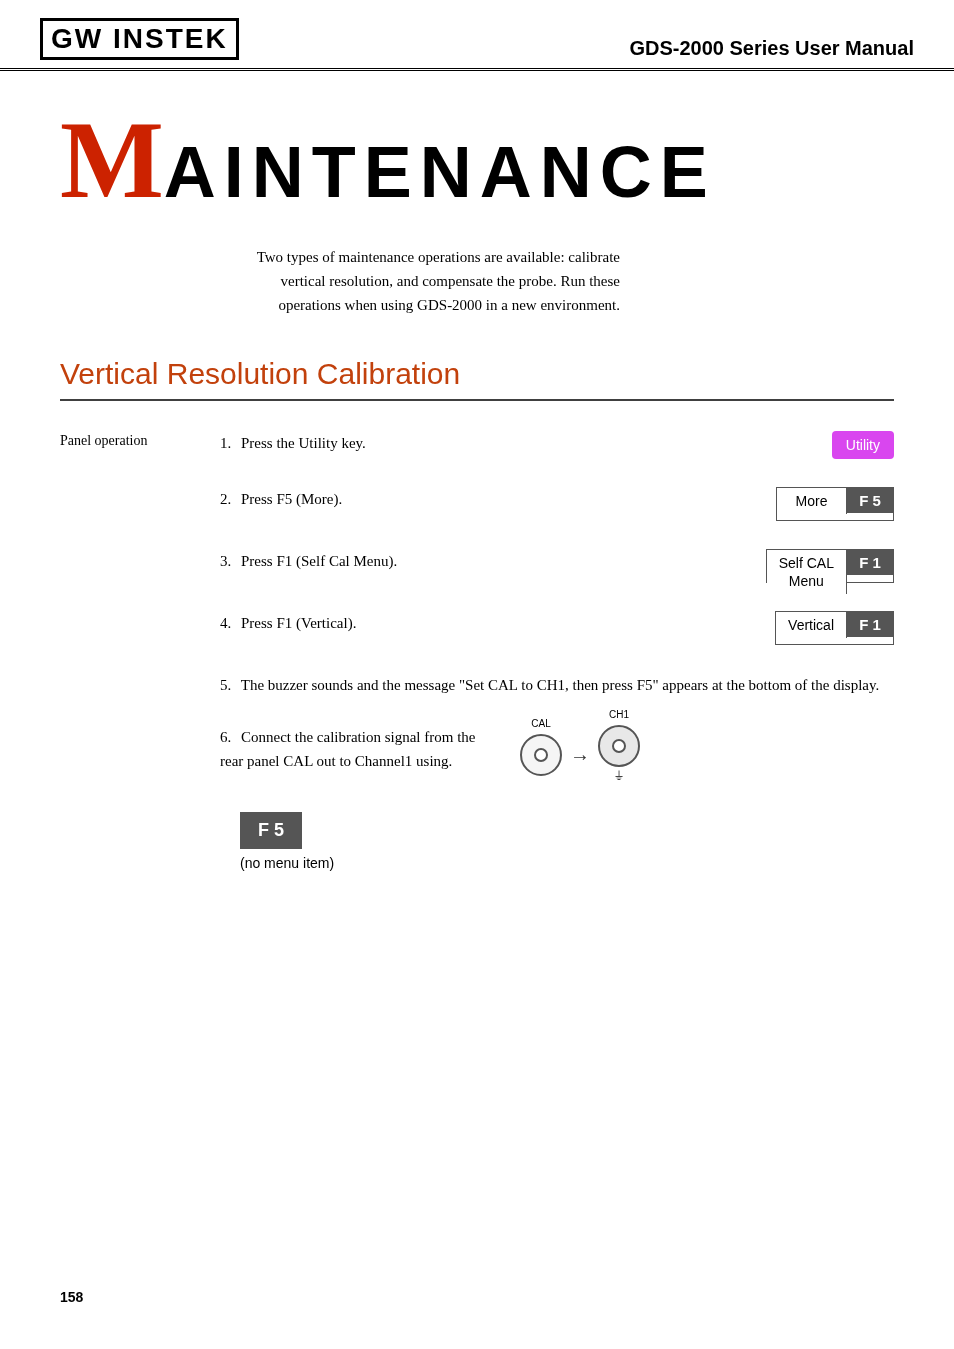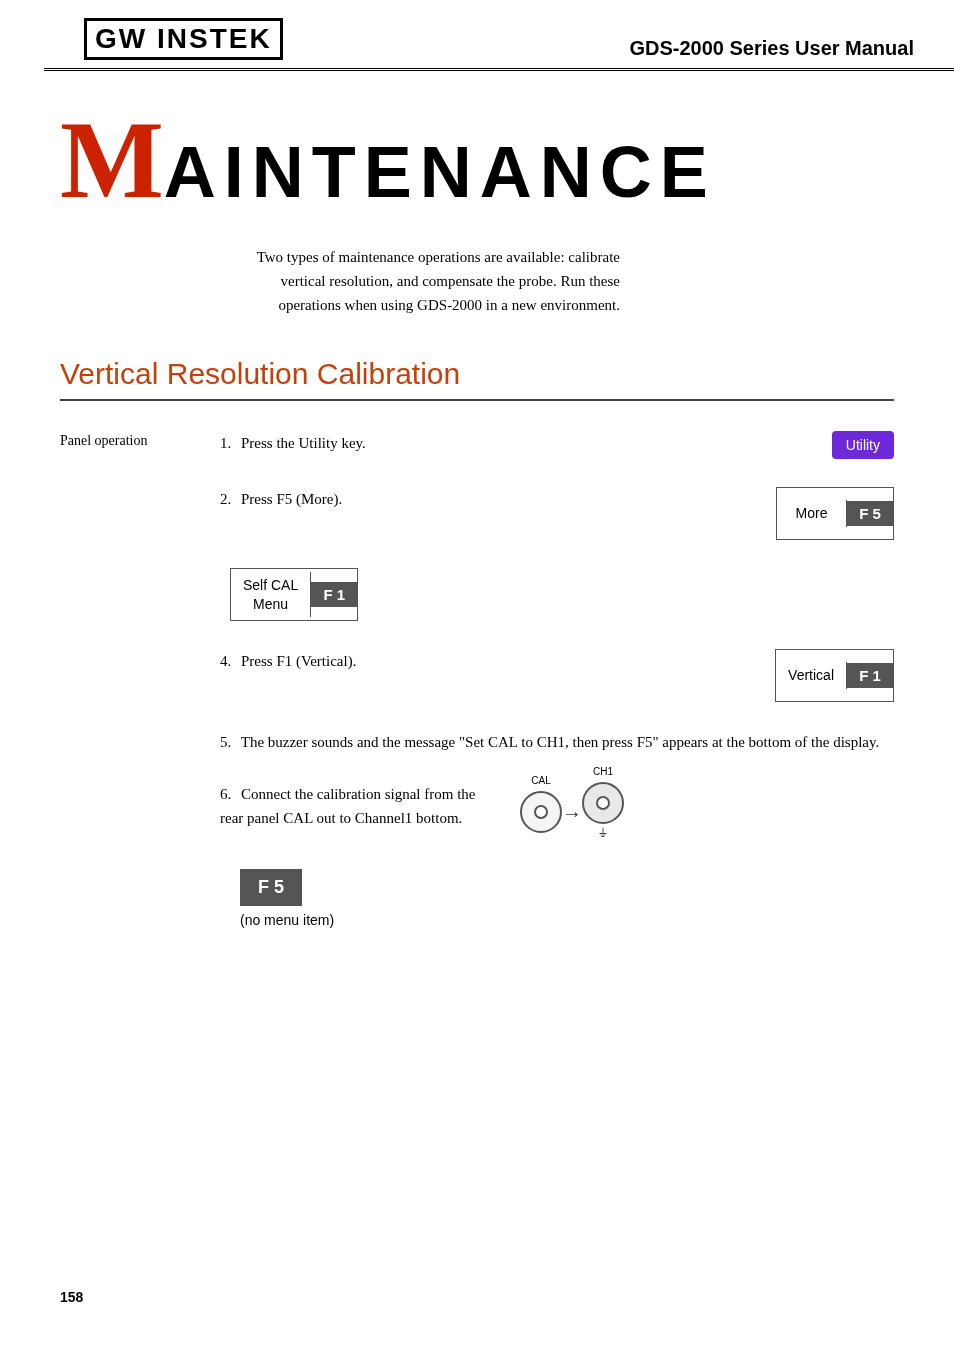--- a/index.html
+++ b/index.html
@@ -12,21 +12,20 @@
       position: relative;
     }
 
     
     .header {
       display: flex;
       justify-content: space-between;
       align-items: flex-end;
       padding: 18px 40px 8px 40px;
       border-bottom: 3px double #000;
-      margin-left: 44px;
     }
     .logo {
       font-family: Arial, sans-serif;
       font-weight: 900;
       font-size: 28px;
       letter-spacing: 2px;
       color: #000;
       border: 3px solid #000;
       padding: 2px 8px;
     }
@@ -115,35 +114,35 @@
 
     .step-widget {
       display: flex;
       align-items: center;
       flex-shrink: 0;
       margin-left: 10px;
     }
 
     
     .btn-utility {
-      background: #6d28d9;
+      background: #d946ef;
       color: #fff;
       font-family: Arial, sans-serif;
       font-size: 14px;
       padding: 6px 14px;
       border-radius: 4px;
       border: none;
     }
 
     
     .fkey-widget {
       display: flex;
-      align-items: center;
+      align-items: flex-start;
       border: 1.5px solid #555;
-      height: 53px;
+      height: 34px;
     }
     .fkey-label-box {
       background: #fff;
       color: #000;
       font-size: 14px;
       font-family: Arial, sans-serif;
       display: flex;
       align-items: center;
       justify-content: center;
       padding: 4px 12px;
@@ -162,21 +161,21 @@
       align-items: center;
       justify-content: center;
       padding: 4px 10px;
       min-width: 46px;
     }
 
     
     .cal-illustration {
       display: flex;
       align-items: center;
-      gap: 0;
+      gap: 8px;
       margin-left: 10px;
     }
     .connector {
       width: 42px;
       height: 42px;
       border-radius: 50%;
       border: 2.5px solid #555;
       display: flex;
       align-items: center;
       justify-content: center;
@@ -293,20 +292,24 @@
           </div>
           <div class="fkey-number">
             <span>F 5</span>
           </div>
         </div>
       </div>
     </div>
 
     <div class="step-row">
       <div class="step-label"></div>
+      <div class="step-content">
+        <span class="step-number">3.</span>
+        <span>Press F1 (Self Cal Menu).</span>
+      </div>
       <div class="step-widget">
         <div class="fkey-widget">
           <div class="fkey-label-box" style="white-space:pre-line; min-width:80px;">Self CAL
 Menu</div>
           <div class="fkey-number">
             <span>F 1</span>
           </div>
         </div>
       </div>
     </div>
@@ -334,21 +337,21 @@
       <div class="step-content">
         <span class="step-number">5.</span>
         <span>The buzzer sounds and the message "Set CAL to CH1, then press F5" appears at the bottom of the display.</span>
       </div>
     </div>
 
     <div class="step-row">
       <div class="step-label"></div>
       <div class="step-content" style="max-width:280px;">
         <span class="step-number">6.</span>
-        <span>Connect the calibration signal from the rear panel CAL out to Channel1 bottom.</span>
+        <span>Connect the calibration signal from the rear panel CAL out to Channel1 using.</span>
       </div>
       <div class="step-widget">
         <div class="cal-illustration">
           <div class="connector-wrapper">
             <span class="connector-label">CAL</span>
             <div class="connector">
               <div class="connector-inner"></div>
             </div>
           </div>
           <span class="arrow-right">→</span>

